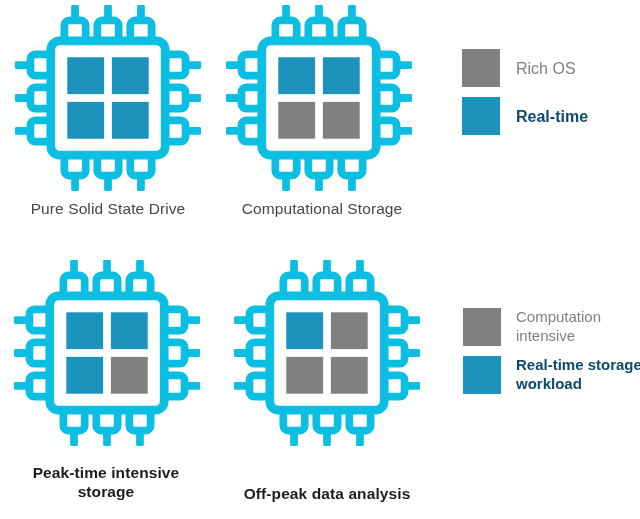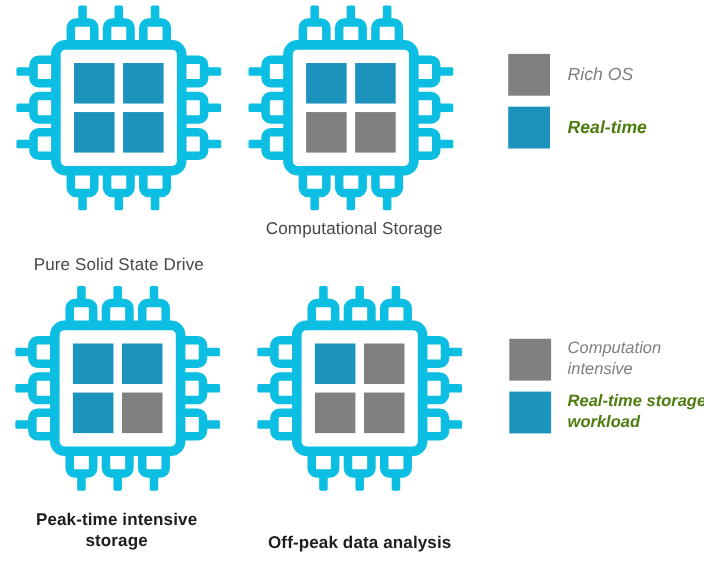--- a/index.html
+++ b/index.html
@@ -9,22 +9,22 @@
   }
   .abs{position:absolute;}
   .chip{width:190px;height:190px;}
   .chip svg{display:block;width:100%;height:100%;}
   .chip-label{
     text-align:center;font-size:15.5px;letter-spacing:.1px;
     color:#44474c;line-height:19px;
   }
   .chip-label.bold{font-weight:bold;color:#1d1d1d;}
   .swatch{width:38px;height:38px;}
-  .legend-label{font-size:16px;line-height:19px;color:#7f7f7f;font-style:italic;}
-  .legend-label.cyan{color:#4d7c0f;font-weight:bold;}
+  .legend-label{font-size:16px;line-height:19px;color:#7f7f7f;}
+  .legend-label.cyan{color:#0c4a6e;font-weight:bold;}
   .legend-label.small{font-size:15px;}
 </style>
 </head>
 <body>
 
 <div class="canvas">
 
   <div class="abs chip" style="left:13px;top:3px;">
       <svg viewBox="0 0 196 196" xmlns="http://www.w3.org/2000/svg">
         <rect x="60" y="2" width="8" height="18" rx="1.5" fill="#0cbee2"></rect>
@@ -151,21 +151,21 @@
         <rect x="18" y="121" width="26" height="22" rx="5" fill="#fff" stroke="#0cbee2" stroke-width="8"></rect>
         <rect x="152" y="121" width="26" height="22" rx="5" fill="#fff" stroke="#0cbee2" stroke-width="8"></rect>
         <rect x="39" y="39" width="118" height="118" rx="9" fill="#fff" stroke="#0cbee2" stroke-width="9"></rect>
         <rect x="56" y="56" width="38" height="38" rx="0" fill="#1c93bc"></rect>
         <rect x="102" y="56" width="38" height="38" rx="0" fill="#808080"></rect>
         <rect x="56" y="102" width="38" height="38" rx="0" fill="#808080"></rect>
         <rect x="102" y="102" width="38" height="38" rx="0" fill="#808080"></rect>
       </svg>
     </div>
 
-  <div class="abs chip-label" style="left:15px;top:199px;width:186px;margin-top:32px;">Pure Solid State Drive</div>
+  <div class="abs chip-label" style="left:15px;top:199px;width:186px;">Pure Solid State Drive</div>
   <div class="abs chip-label bold" style="left:23px;top:463px;width:166px;">Peak-time intensive storage</div>
   <div class="abs chip-label" style="left:229px;top:199px;width:186px;">Computational Storage</div>
   <div class="abs chip-label bold" style="left:239px;top:484px;width:176px;">Off-peak data analysis</div>
 
   <div class="abs swatch" style="left: 462px; top: 49px; background: rgb(128, 128, 128);"></div>
   <div class="abs legend-label" style="left:516px;top:59px;">Rich OS</div>
   <div class="abs swatch" style="left: 462px; top: 97px; background: rgb(28, 147, 188);"></div>
   <div class="abs legend-label cyan" style="left:516px;top:107px;">Real-time</div>
 
   <div class="abs swatch" style="left: 463px; top: 308px; background: rgb(128, 128, 128);"></div>

